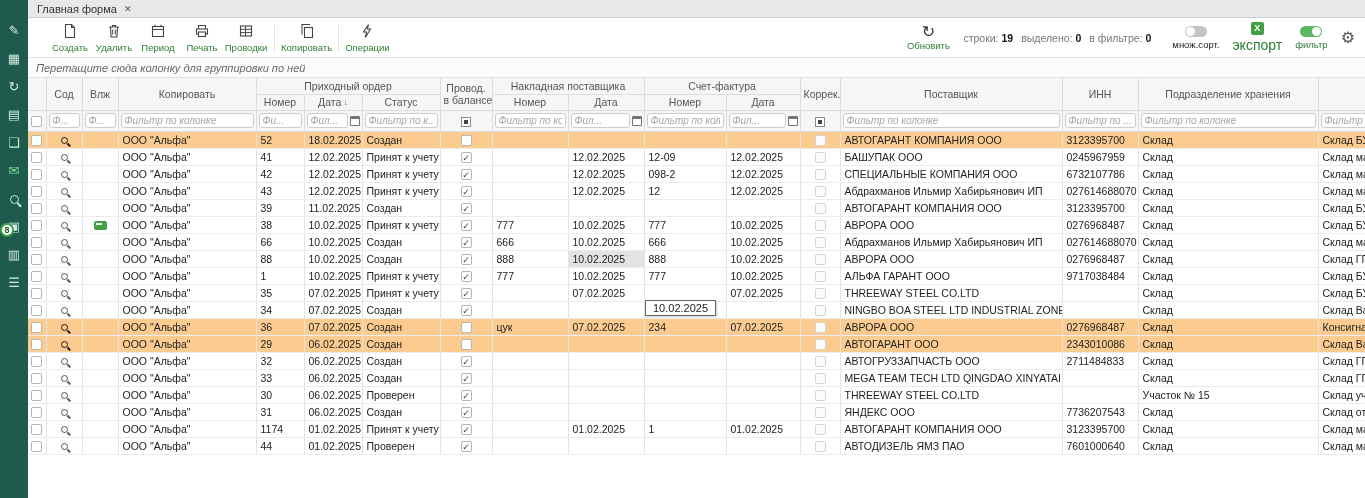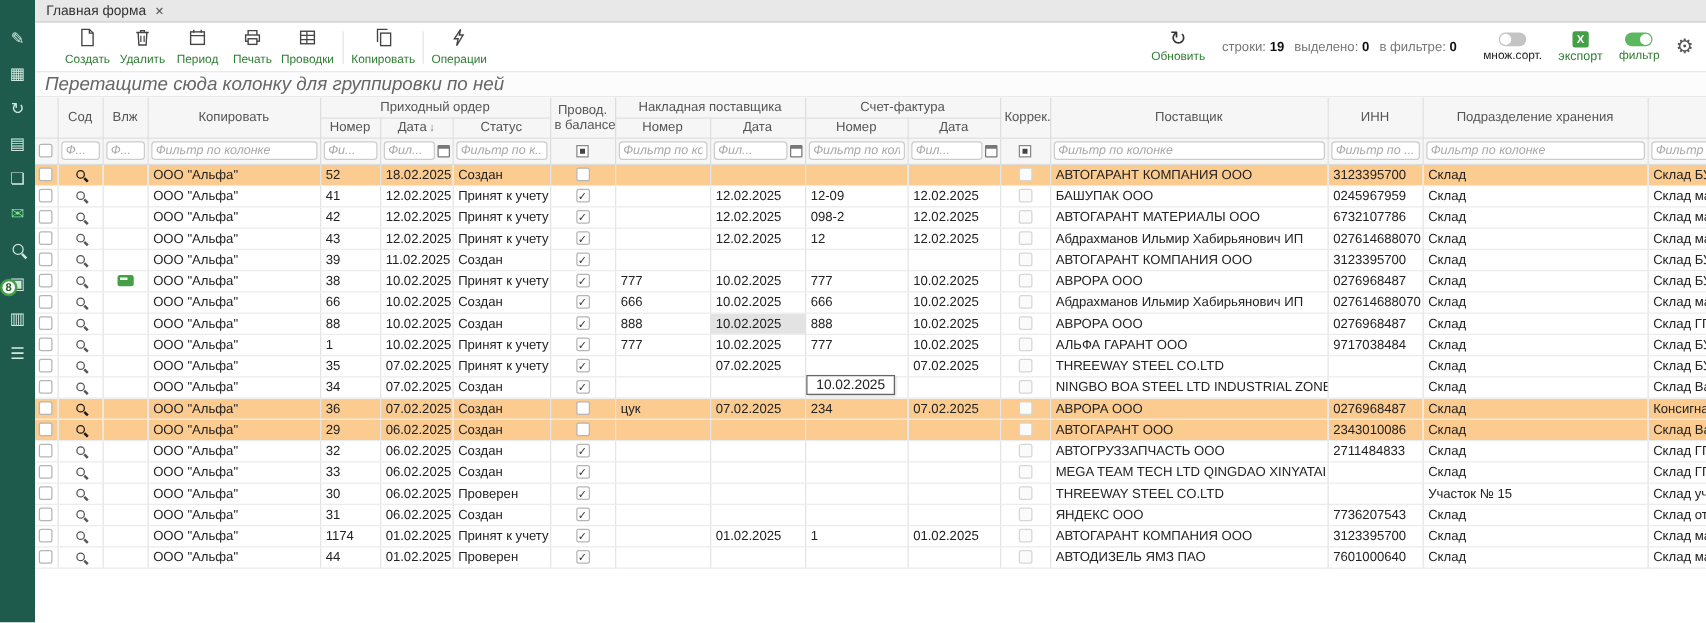--- a/index.html
+++ b/index.html
@@ -48,21 +48,21 @@
   .toggle.on { background:#5cb860; }
   .toggle.on::after { left:auto; right:1px; }
   .stack { display:flex; flex-direction:column; align-items:center; gap:2px; cursor:pointer; }
   .xls { width:13px; height:13px; background:#43a047; border-radius:2px; color:#fff; font-size:9px; font-weight:bold; text-align:center; line-height:13px; }
   .gear { font-size:16px; color:#555; cursor:pointer; line-height:1; }
   .refresh-glyph { font-size:16px; color:#333; line-height:14px; }
 
   
   .groupbar {
     position:absolute; left:28px; right:0; top:58px; height:20px; background:#fcfcfc;
-    border-bottom:1px solid #e2e2e2; font-style:italic; color:#666; font-size:15px;
+    border-bottom:1px solid #e2e2e2; font-style:italic; color:#666; font-size:11px;
     line-height:20px; padding-left:8px;
   }
 
   
   .tablewrap { position:absolute; left:28px; right:0; top:78px; bottom:0; overflow:hidden; background:#fff; }
   table { border-collapse:collapse; table-layout:fixed; width:1350px; }
   th {
     background:#f6f6f6; border-right:1px solid #ddd; border-bottom:1px solid #ddd;
     font-weight:normal; color:#555; font-size:10.5px; padding:1px 3px; text-align:center;
     white-space:nowrap; overflow:hidden; height:16px;
@@ -197,21 +197,21 @@
       <span class="val">0</span>
       <span class="lab">в фильтре:</span>
       <span class="val">0</span>
     </div>
     <div class="stack">
       <span class="toggle"></span>
       <span class="lbl gray" style="font-size:9.5px">множ.сорт.</span>
     </div>
     <div class="stack">
       <span class="xls">X</span>
-      <span class="lbl" style="font-size:10px;color:#2e7d32">экспорт</span>
+      <span class="lbl" style="font-size:14px;color:#2e7d32">экспорт</span>
     </div>
     <div class="stack">
       <span class="toggle on"></span>
       <span class="lbl" style="font-size:9.5px;color:#2e7d32">фильтр</span>
     </div>
     <span class="gear">⚙</span>
   </div>
 </div>
 
 <div class="groupbar">Перетащите сюда колонку для группировки по ней</div>
@@ -351,21 +351,21 @@
           <td>ООО "Альфа"</td>
           <td>42</td>
           <td>12.02.2025</td>
           <td>Принят к учету</td>
           <td class="tc"><span class="cbx chk">✓</span></td>
           <td></td>
           <td>12.02.2025</td>
           <td>098-2</td>
           <td>12.02.2025</td>
           <td class="tc"><span class="cbx dim"></span></td>
-          <td>АВТОГАРАНТ МАТЕРИАЛЫ ООО</td>
+          <td>СПЕЦИАЛЬНЫЕ КОМПАНИЯ ООО</td>
           <td>6732107786</td>
           <td>Склад</td>
           <td>Склад ма</td>
         </tr>
         <tr>
           <td class="tc"><span class="cbx"></span></td>
           <td class="tc"><i class="mag"></i></td>
           <td class="tc"></td>
           <td>ООО "Альфа"</td>
           <td>43</td>

